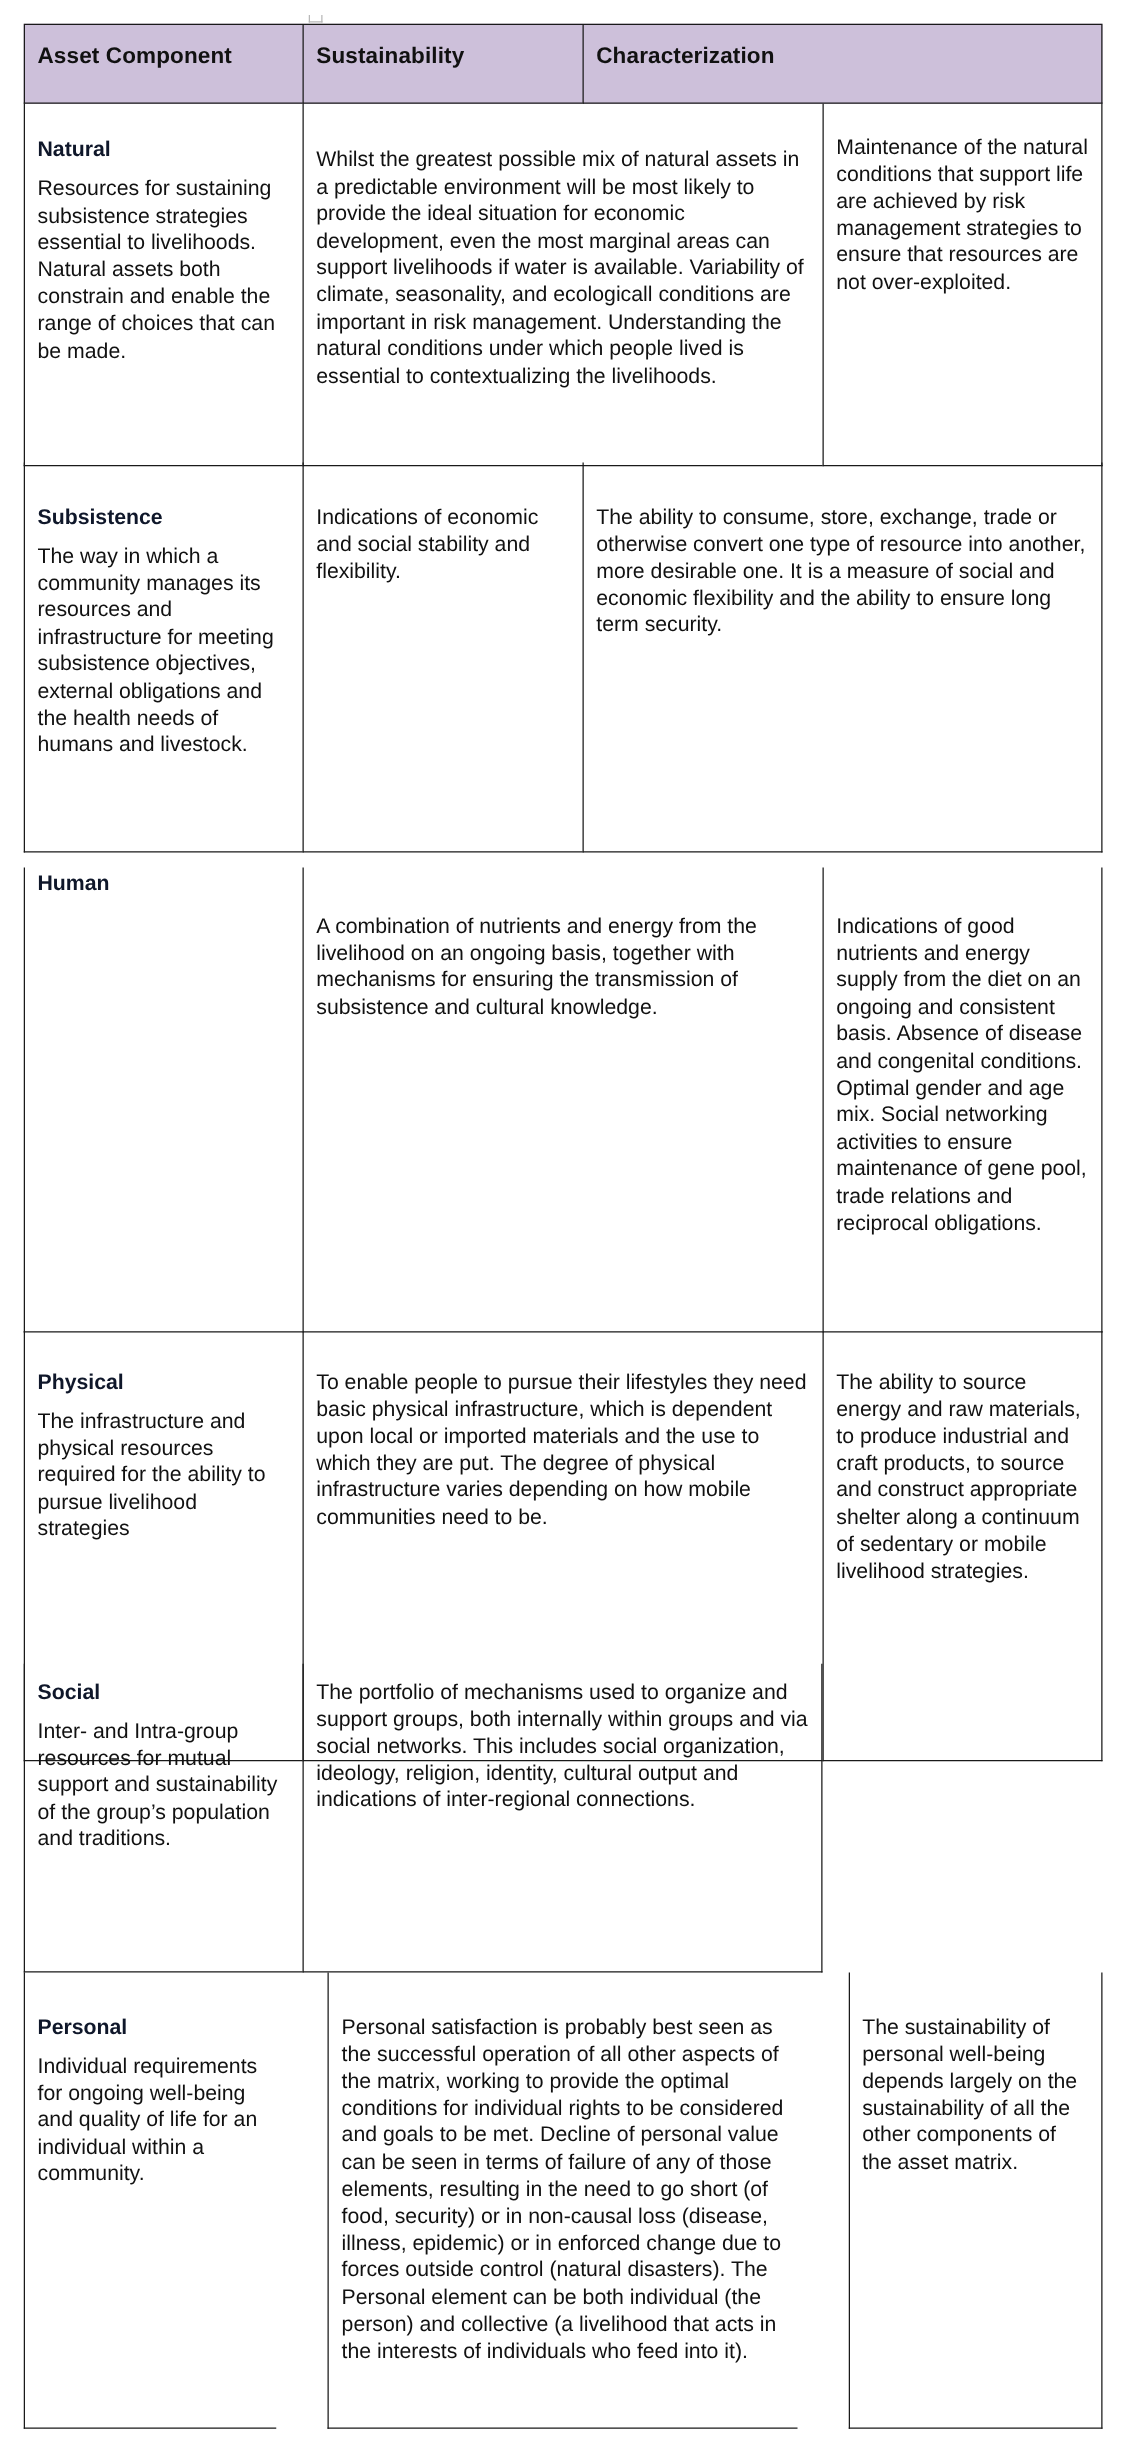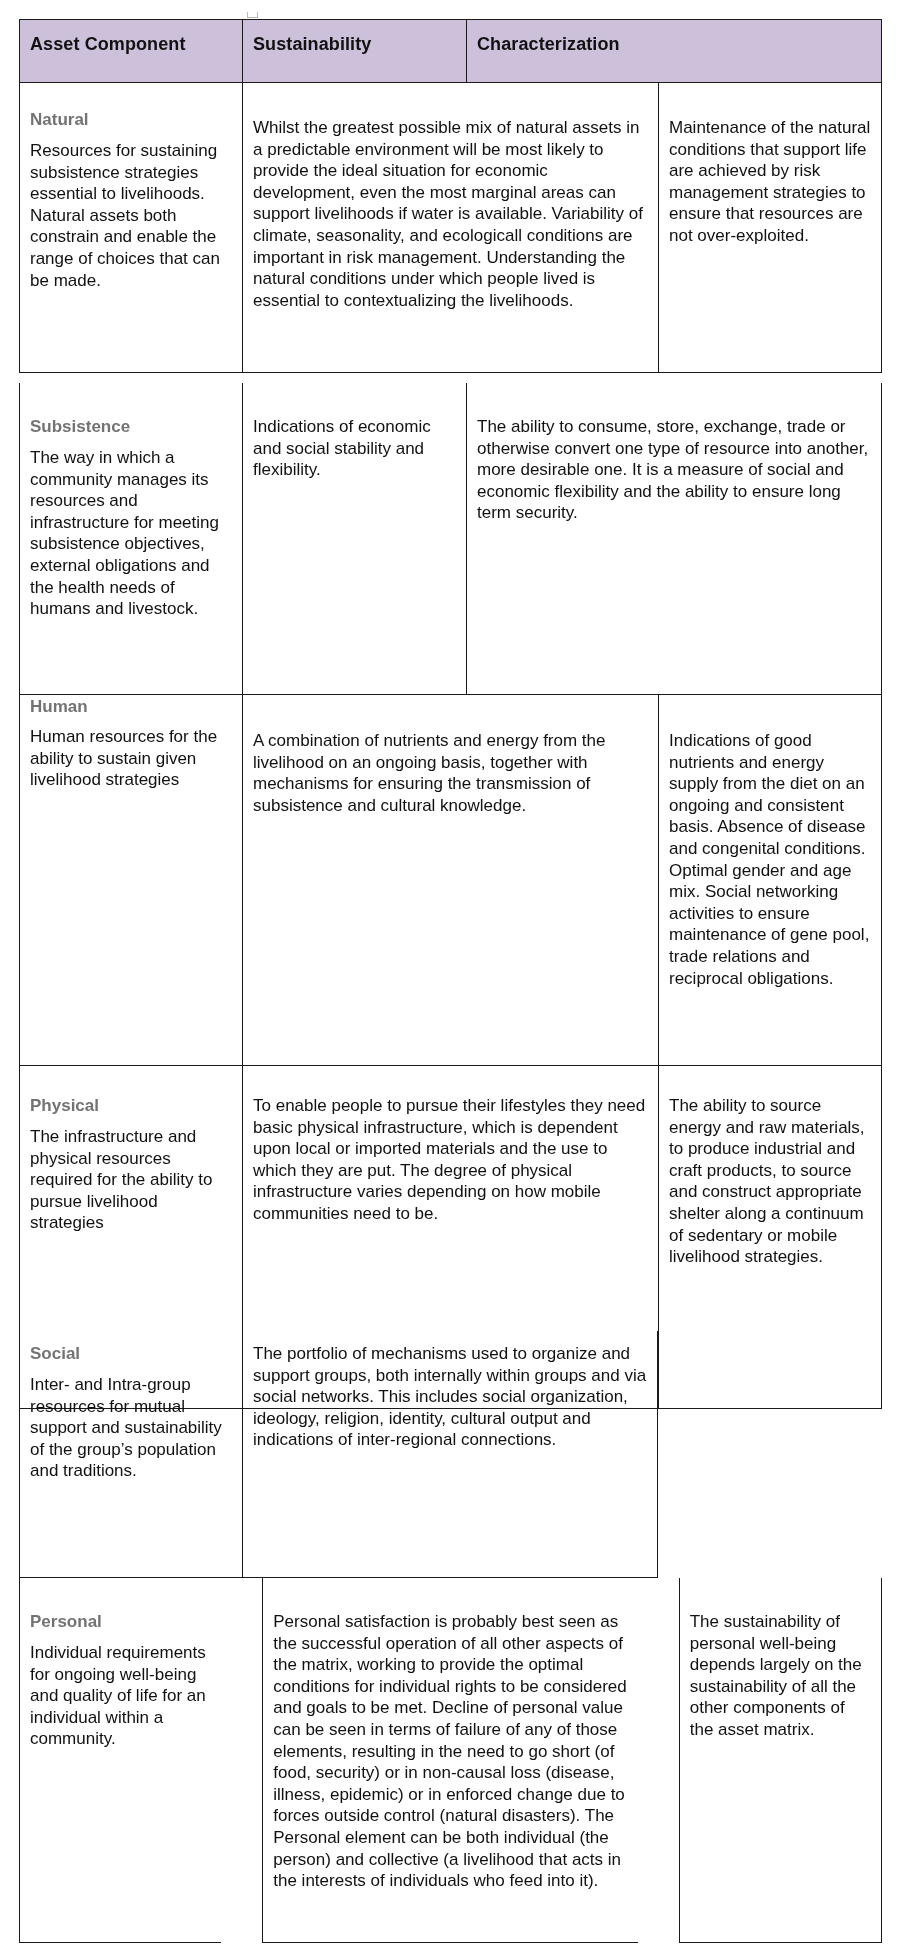--- a/index.html
+++ b/index.html
@@ -61,21 +61,21 @@
       background: #cdc0da;
       border-top: 1.5px solid #1a1a1a;
     }
     .header-row .cell {
       font-weight: bold;
       font-size: 18px;
       padding-top: 14px;
       letter-spacing: 0.1px;
     }
     .component-name {
-      color: #737373;
+      color: #0f172a;
       font-weight: bold;
       font-size: 17px;
       margin-bottom: 10px;
       line-height: 21px;
     }
   </style>
 </head>
 <body>
 
 <div class="cursor-mark"></div>
@@ -87,36 +87,35 @@
     <div class="cell c3">Sustainability</div>
     <div class="cell c2">Characterization</div>
   </div>
 
   <div class="row" style="top:64px;height:290px;">
     <div class="cell c1" style="padding-top:26px;">
       <div class="component-name">Natural</div>
       <div>Resources for sustaining subsistence strategies essential to livelihoods.  Natural assets both constrain and enable the range of choices that can be made.</div>
     </div>
     <div class="cell c2" style="padding-top:34px;">Whilst the greatest possible mix of natural assets in a predictable environment will be most likely to provide the ideal situation for economic development, even the most marginal areas can support livelihoods if water is available.  Variability of climate, seasonality, and ecologicall conditions are important in risk management.  Understanding the natural conditions under which people lived is essential to contextualizing the livelihoods.</div>
-    <div class="cell c3" style="padding-top:34px;">Maintenance of the natural conditions that support life are achieved by risk management strategies to ensure that resources are not over-exploited.</div>
+    <div class="cell c3" style="padding-top:24px;">Maintenance of the natural conditions that support life are achieved by risk management strategies to ensure that resources are not over-exploited.</div>
   </div>
 
-  <div class="row" style="top:364px;height:312px;">
+  <div class="row" style="top:351px;height:312px;">
     <div class="cell c1" style="padding-top:33px;">
       <div class="component-name">Subsistence</div>
       <div>The way in which a community manages its resources and infrastructure for meeting subsistence objectives, external obligations and the health needs of humans and livestock.</div>
     </div>
     <div class="cell c3" style="padding-top:33px;">Indications of economic and social stability and flexibility.</div>
     <div class="cell c2" style="padding-top:33px;">The ability to consume, store, exchange, trade or otherwise convert one type of resource into another, more desirable one.  It is a measure of social and economic flexibility and the ability to ensure long term security.</div>
   </div>
 
   <div class="row" style="top:675px;height:372px;">
     <div class="cell c1" style="padding-top:2px;">
       <div class="component-name" style="margin-bottom:9px;">Human</div>
-      <div>Human resources for the ability to sustain given livelihood strategies</div>
     </div>
     <div class="cell c2" style="padding-top:36px;">A combination of nutrients and energy from the livelihood on an ongoing basis, together with mechanisms for ensuring the transmission of subsistence and cultural knowledge.</div>
     <div class="cell c3" style="padding-top:36px;">Indications of good nutrients and energy supply from the diet on an ongoing and consistent basis.  Absence of disease and congenital conditions.  Optimal gender and age mix.  Social networking activities to ensure maintenance of gene pool, trade relations and reciprocal obligations.</div>
   </div>
 
   <div class="row" style="top:1046px;height:344px;align-items:center;">
     <div class="cell c1" style="padding-top:30px;">
       <div class="component-name">Physical</div>
       <div>The infrastructure and physical resources required for the ability to pursue livelihood strategies</div>
     </div>

